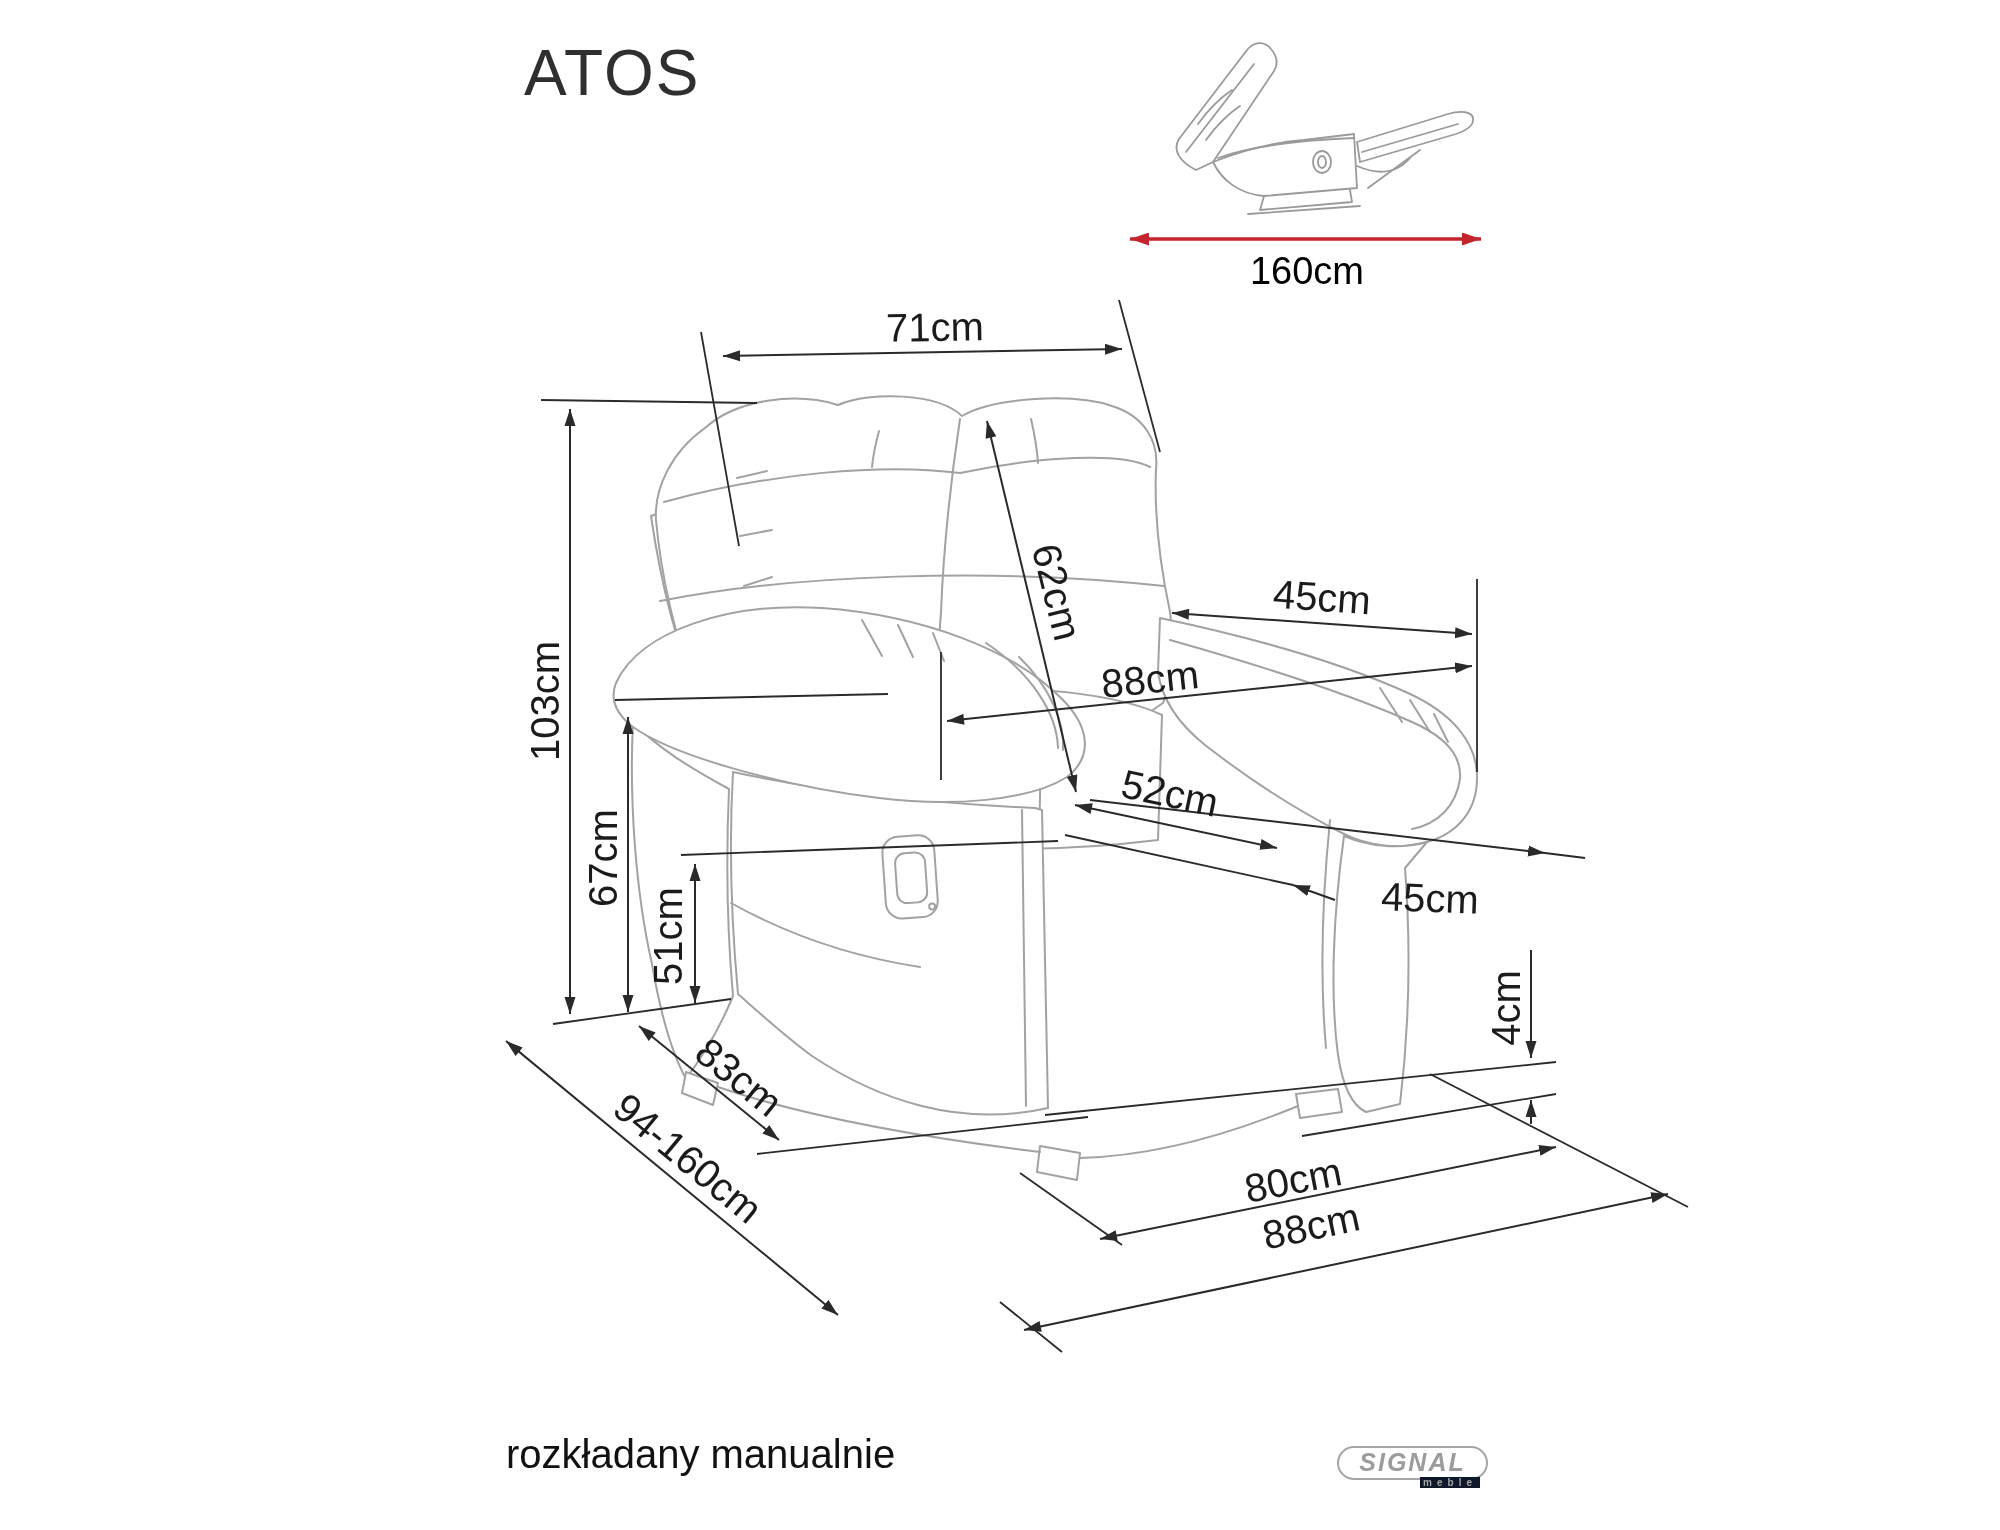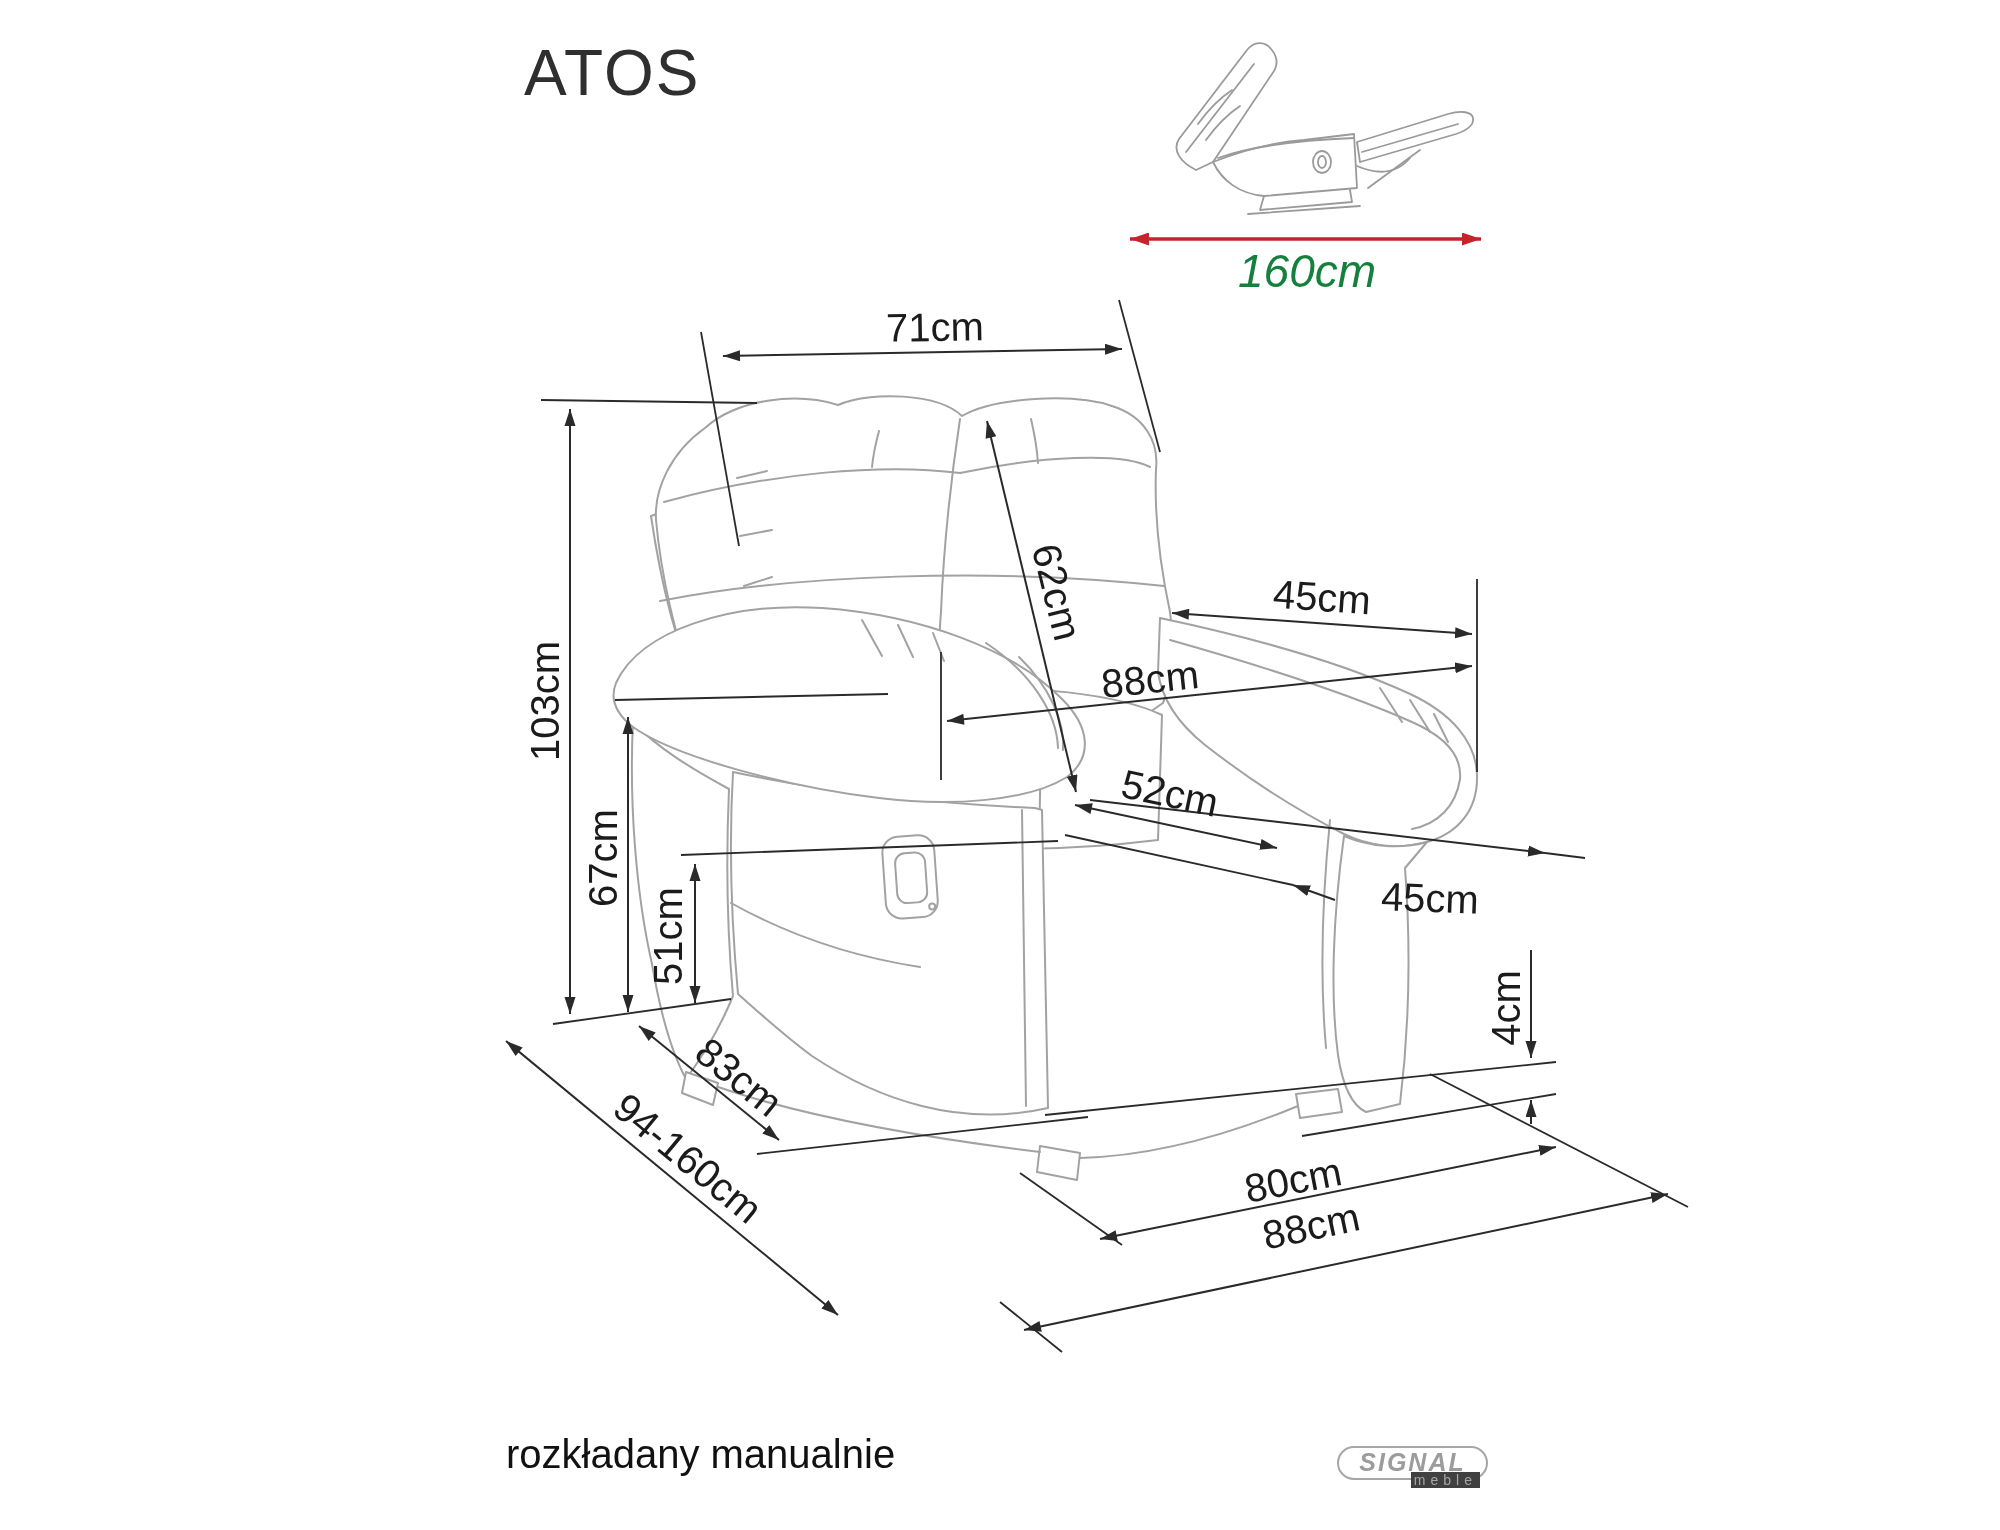--- a/index.html
+++ b/index.html
@@ -9,37 +9,37 @@
   }
   .art-svg{position:absolute;left:0;top:0;}
   .page-title{
     position:absolute;left:524px;top:36px;
     font-size:64px;font-weight:400;letter-spacing:2px;color:#2f2f2f;
   }
   .dim{
     position:absolute;font-size:40px;line-height:1;color:#1b1b1b;
     white-space:nowrap;transform-origin:center center;
   }
-  .dim.red{color:#15803d;font-size:46px;font-style:italic;}
+  .dim.red{color:#000000;font-size:38px;}
   .footer-note{
     position:absolute;left:506px;top:1432px;
     font-size:40px;font-weight:400;color:#111;
   }
   .logo{
     position:absolute;left:1337px;top:1446px;width:147px;height:30px;
     border:2px solid #a6a6a6;border-radius:18px;
     display:flex;align-items:center;justify-content:center;
   }
   .logo .brand{
     font-style:italic;font-weight:700;font-size:25px;letter-spacing:2px;
     color:#9c9c9c;transform:translateY(-1px);
   }
   .logo .sub{
-    position:absolute;right:6px;bottom:-10px;background:#404040;padding:0 3px;
-    font-size:14px;letter-spacing:5px;color:#a6a6a6;font-weight:400;
+    position:absolute;right:6px;bottom:-10px;background:#0f172a;padding:0 3px;
+    font-size:10px;letter-spacing:5px;color:#a6a6a6;font-weight:700;
   }
 </style>
 </head>
 <body>
 
 <div class="canvas">
 
   <svg class="art-svg" width="2000" height="1530" viewBox="0 0 2000 1530">
     <defs>
       <marker id="aEnd" markerUnits="userSpaceOnUse" markerWidth="20" markerHeight="12" refX="17" refY="5.5" orient="auto">

